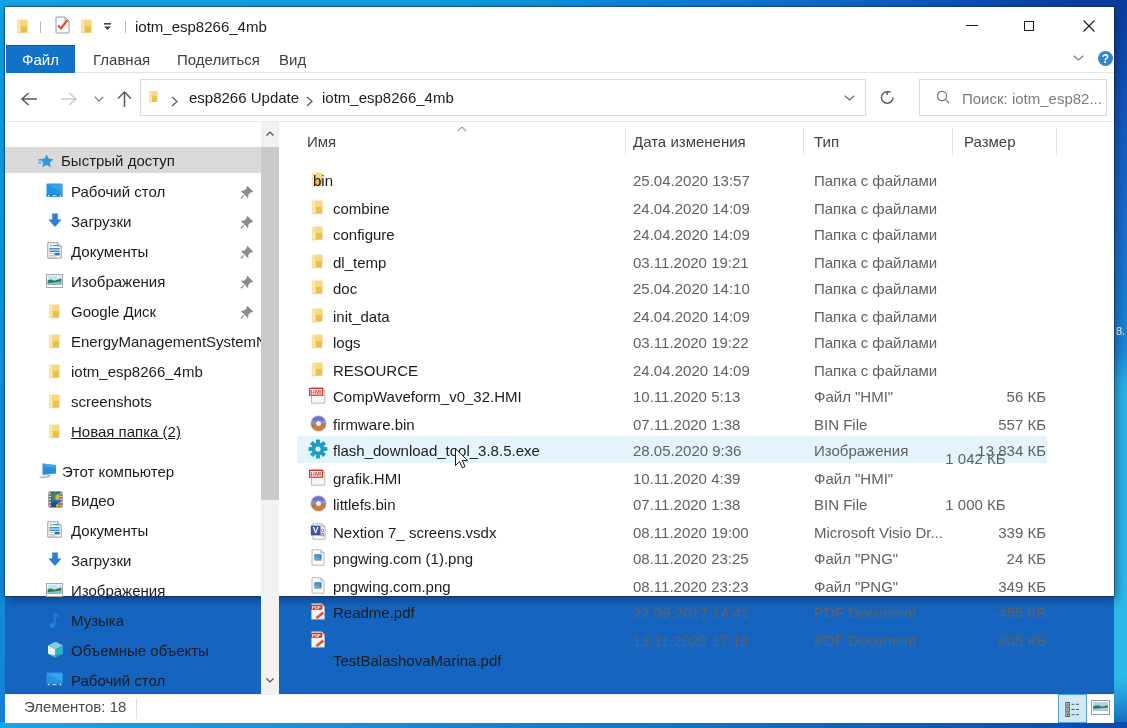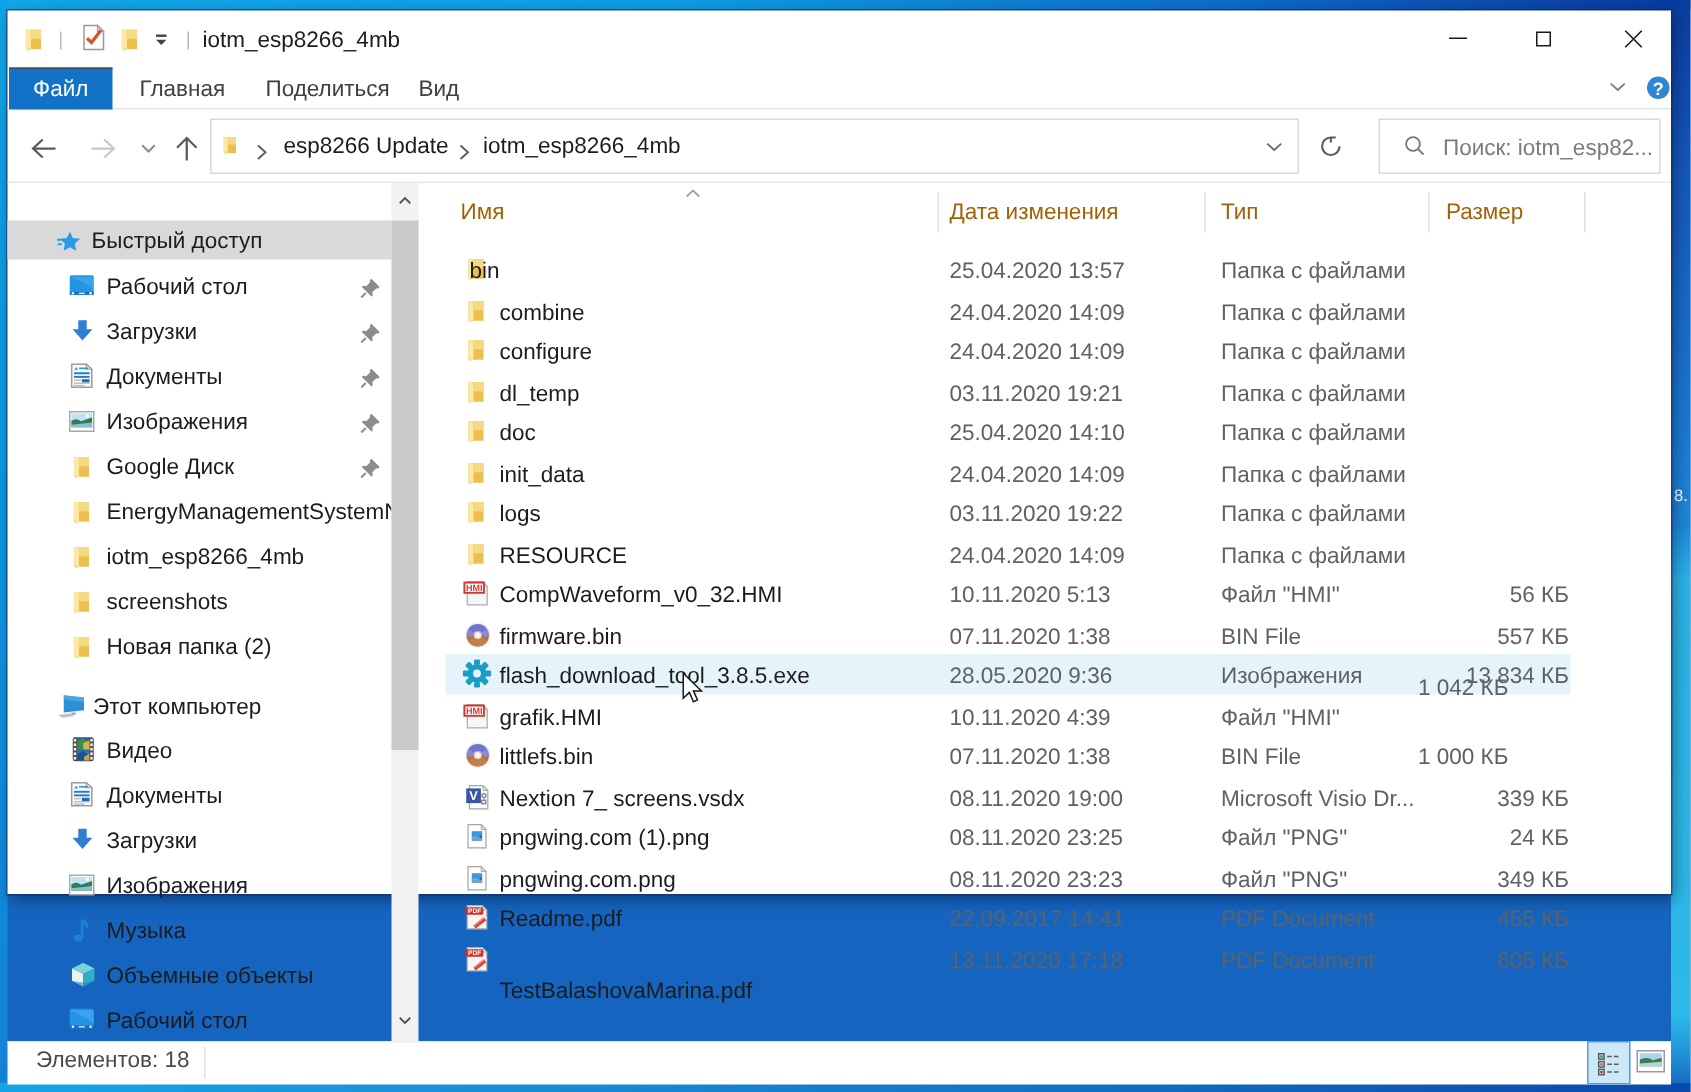--- a/index.html
+++ b/index.html
@@ -1,20 +1,20 @@
 <!DOCTYPE html>
 <html><head><meta charset="utf-8"><style>
 *{margin:0;padding:0;box-sizing:border-box}
 html,body{width:1127px;height:728px;overflow:hidden}
 body{position:relative;font-family:"Liberation Sans",sans-serif;background:#1565c0}
 .t{position:absolute;white-space:nowrap;font-size:15px;color:#1c1c1c;line-height:1}
 .g{color:#5f6265}
 .win{position:absolute;left:5px;top:7px;width:1109px;height:589px;background:#fff;
  box-shadow:0 0 0 1px rgba(20,40,90,.55),2px 3px 10px rgba(0,10,40,.45)}
-.hdr{color:#a16207}
+.hdr{color:#404040}
 svg{overflow:visible}
 </style></head><body>
 <div style="position:absolute;left:0;top:0;width:1127px;height:7px;background:linear-gradient(to right,#14a7e8,#0e9fe5 40%,#0e6ecd 72%,#0b3fa5 95%,#0a3da2)"></div>
 <div style="position:absolute;left:0;top:0;width:5px;height:728px;background:linear-gradient(to bottom,#0fa5e7,#0d95e0 60%,#1480d6)"></div>
 <div style="position:absolute;left:1114px;top:0;width:13px;height:728px;background:linear-gradient(to bottom,#0b3c9e 0%,#1355b8 14%,#1a6bca 30%,#1d86d6 48%,#2bb2e6 53%,#2db9e9 93%,#2193d8 96.5%,#1261bc 100%)"></div>
 <div style="position:absolute;left:0;top:722px;width:1127px;height:6px;background:linear-gradient(to right,#15a5e6,#1a8fd8 28%,#1173c4 62%,#0d55b4 88%,#0a4aad)"></div>
 <div class="t" style="left:1116px;top:326px;font-size:11px;color:#fff">8.</div>
 <div class="win">
 <svg style="position:absolute;left:11px;top:11px" width="12" height="16" viewBox="0 0 12 16.2">
       <path d="M1.2,1.8 L11.4,1.8 L11.4,15 L1.2,15 Z" fill="#ecbf4e"></path>
@@ -194,21 +194,21 @@
 <path d="M4.6,1.8 L11.4,1.8 L11.4,8 L4.6,8 Z" fill="#f5d983"></path>
 <path d="M1.2,13.2 L4.2,15 L3.4,16.2 L1.2,15.4 Z" fill="#f9e19b"></path>
     </svg>
 <div class="t" style="left:66px;top:387px;">screenshots</div>
 <svg style="position:absolute;left:43px;top:416px" width="12" height="16" viewBox="0 0 12 16.2">
       <path d="M1.2,1.8 L11.4,1.8 L11.4,15 L1.2,15 Z" fill="#ecbf4e"></path>
 <path d="M1.2,1.8 L4.6,1.8 L4.6,15 L1.2,13.6 Z" fill="#fce9a8"></path>
 <path d="M4.6,1.8 L11.4,1.8 L11.4,8 L4.6,8 Z" fill="#f5d983"></path>
 <path d="M1.2,13.2 L4.2,15 L3.4,16.2 L1.2,15.4 Z" fill="#f9e19b"></path>
     </svg>
-<div class="t" style="left:66px;top:417px;">Новая папка (2)</div>
+<div class="t" style="left:66px;top:417px;text-decoration:underline;">Новая папка (2)</div>
 <svg style="position:absolute;left:33px;top:456px" width="19" height="16" viewBox="0 0 19 16">
       <path d="M4.5,0.5 L18,2 L18,10.5 L4.5,12 Z" fill="#2b8fd8"></path>
 <path d="M4.5,0.5 L18,2 L18,5 L4.5,3.2 Z" fill="#55aee8" opacity="0.7"></path>
 <path d="M9.5,12 L12.5,12 L12.5,13.5 L9.5,13.5 Z" fill="#9aa7b0"></path>
 <path d="M0.5,13.5 L9,12.5 L12,14.5 L3,15.8 Z" fill="#d3dbe0"></path>
 <path d="M1.5,13.8 L8.8,12.9 L10.8,14.2 L3.4,15.2 Z" fill="#b7c2c9"></path>
     </svg>
 <div class="t" style="left:57px;top:457px">Этот компьютер</div>
 <svg style="position:absolute;left:43px;top:484px" width="15" height="17" viewBox="0 0 15 17">
       <rect x="0.5" y="0.5" width="14" height="16" rx="1.5" fill="#4a4a4a"></rect>

